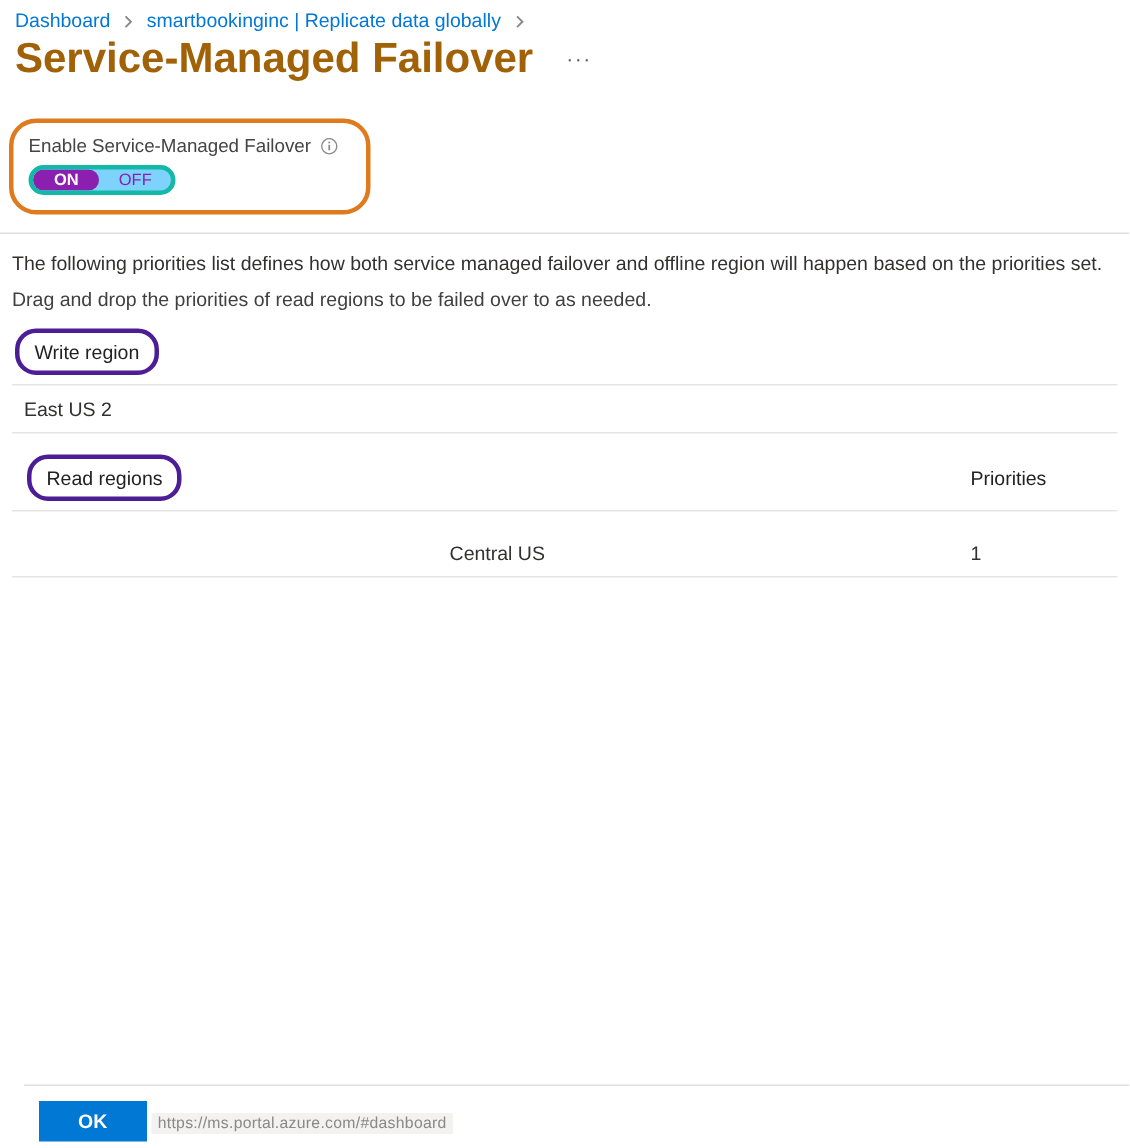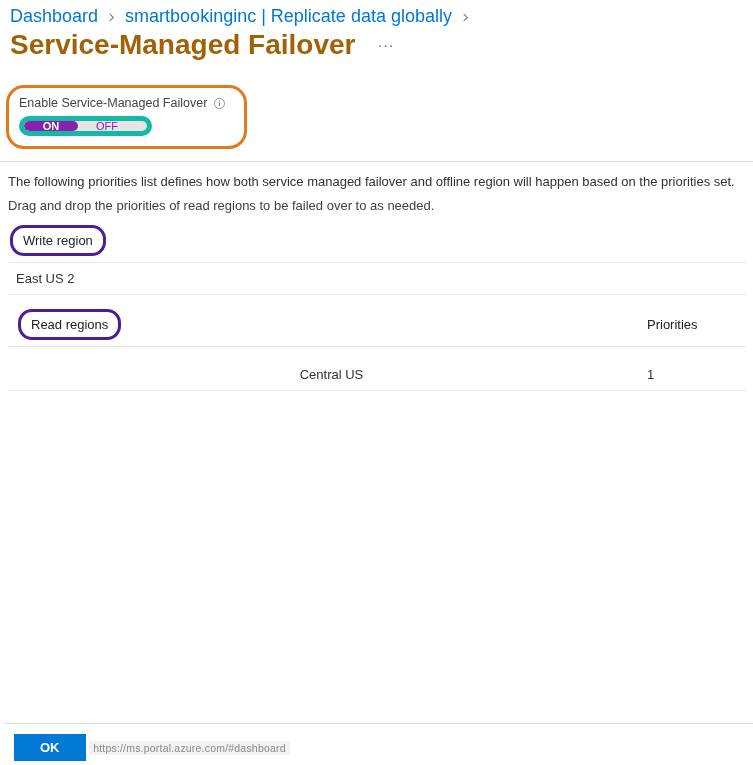--- a/index.html
+++ b/index.html
@@ -8,21 +8,21 @@
     width: 753px; height: 765px;
     font-family: "Segoe UI", Arial, sans-serif;
     font-size: 13px;
     color: #323130;
     background: #ffffff;
     overflow: hidden;
     position: relative;
   }
   .breadcrumb {
     padding: 6px 10px 2px 10px;
-    font-size: 18px;
+    font-size: 13px;
   }
   .breadcrumb a {
     color: #0078d4;
     text-decoration: none;
     cursor: pointer;
   }
   .breadcrumb .sep {
     display: inline-block;
     margin: 0 4px;
     color: #8a8886;
@@ -68,27 +68,27 @@
     margin-left: 6px;
     width:13px; height:13px;
     display:inline-flex;
     align-items:center; justify-content:center;
   }
   .info-icon svg { display:block; }
 
   .toggle {
     display: inline-flex;
     align-items: stretch;
-    border: 5px solid #14b8a6;
+    border: 3px solid #14b8a6;
     border-radius: 12px;
     overflow: hidden;
     height: 20px;
-    width: 133px;
-    cursor: pointer;
-    background: #e5e5e5;
+    width: 98px;
+    cursor: pointer;
+    background: #7dd3fc;
   }
   .toggle .on {
     background: #8a1fb0;
     color: #fff;
     font-size: 11px;
     font-weight:600;
     display:flex; align-items:center; justify-content:center;
     width: 54px;
     border-radius: 11px;
   }
@@ -151,21 +151,21 @@
     border-bottom: 1px solid #e5e5e5;
     margin: 14px 8px 12px 8px;
     padding: 0 8px 6px 0;
   }
   .read-head-row .left { flex:1; display:flex; align-items:center; }
   .read-head-row .pri-head { width:90px; font-size:13px; font-weight:400; color:#222; }
   .section-header.read { margin-left: 10px; }
 
   .footer {
     position: absolute;
-    left: 4px; right:0; bottom:0;
+    left: 16px; right:0; bottom:0;
     border-top: 1px solid #e1dfdd;
     padding: 10px 10px 4px 10px;
     background:#fff;
   }
   .ok-btn {
     background: #0078d4;
     color: #fff;
     border: none;
     font-size: 13px;
     font-weight:600;

